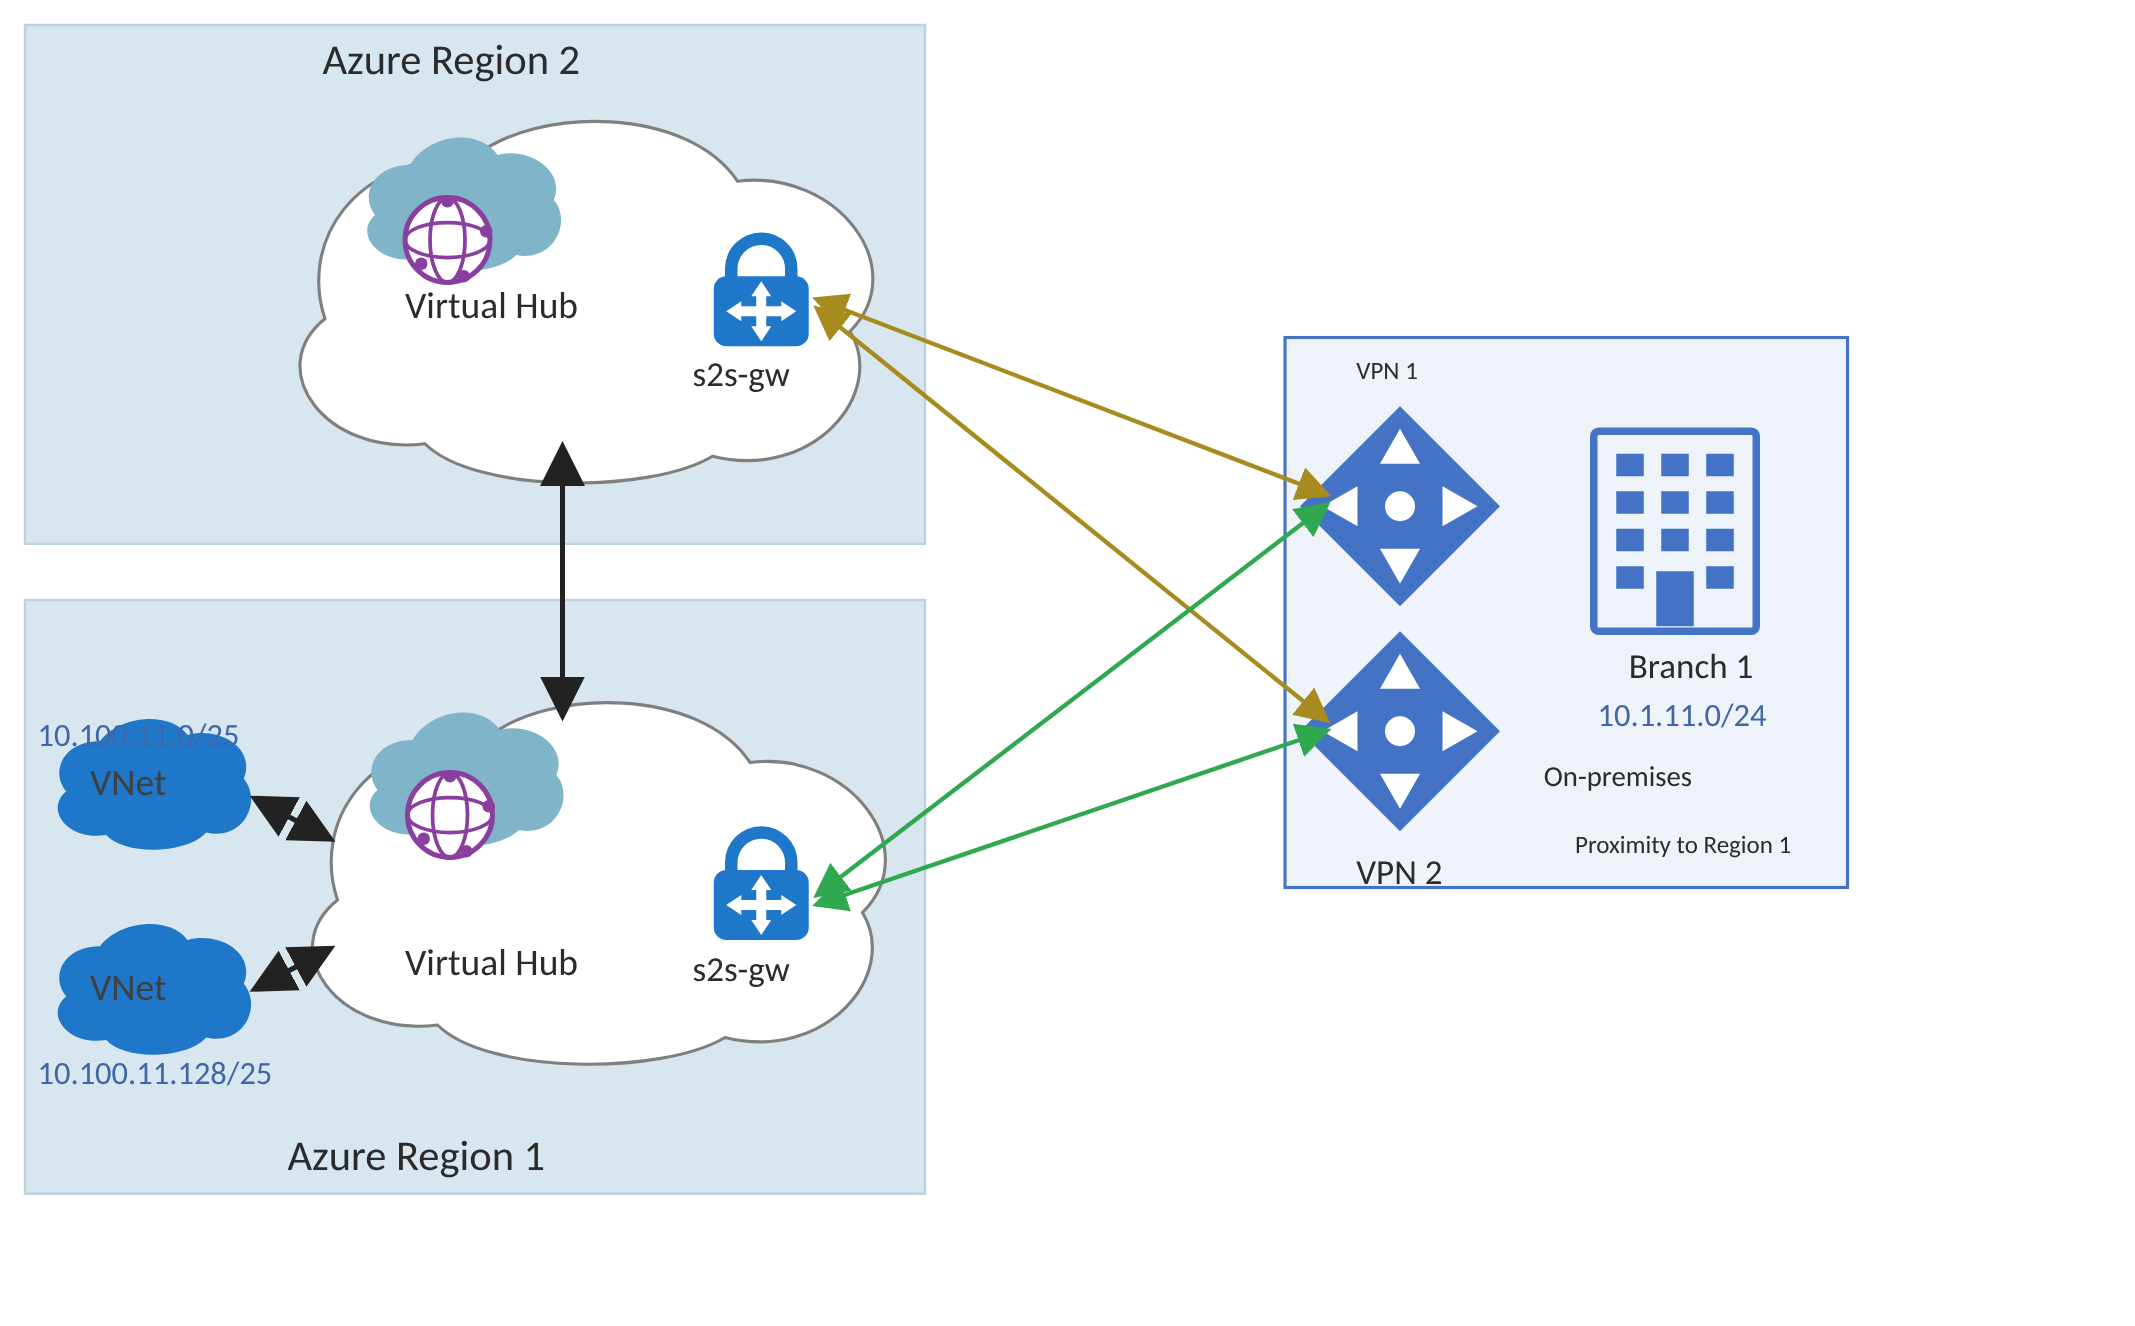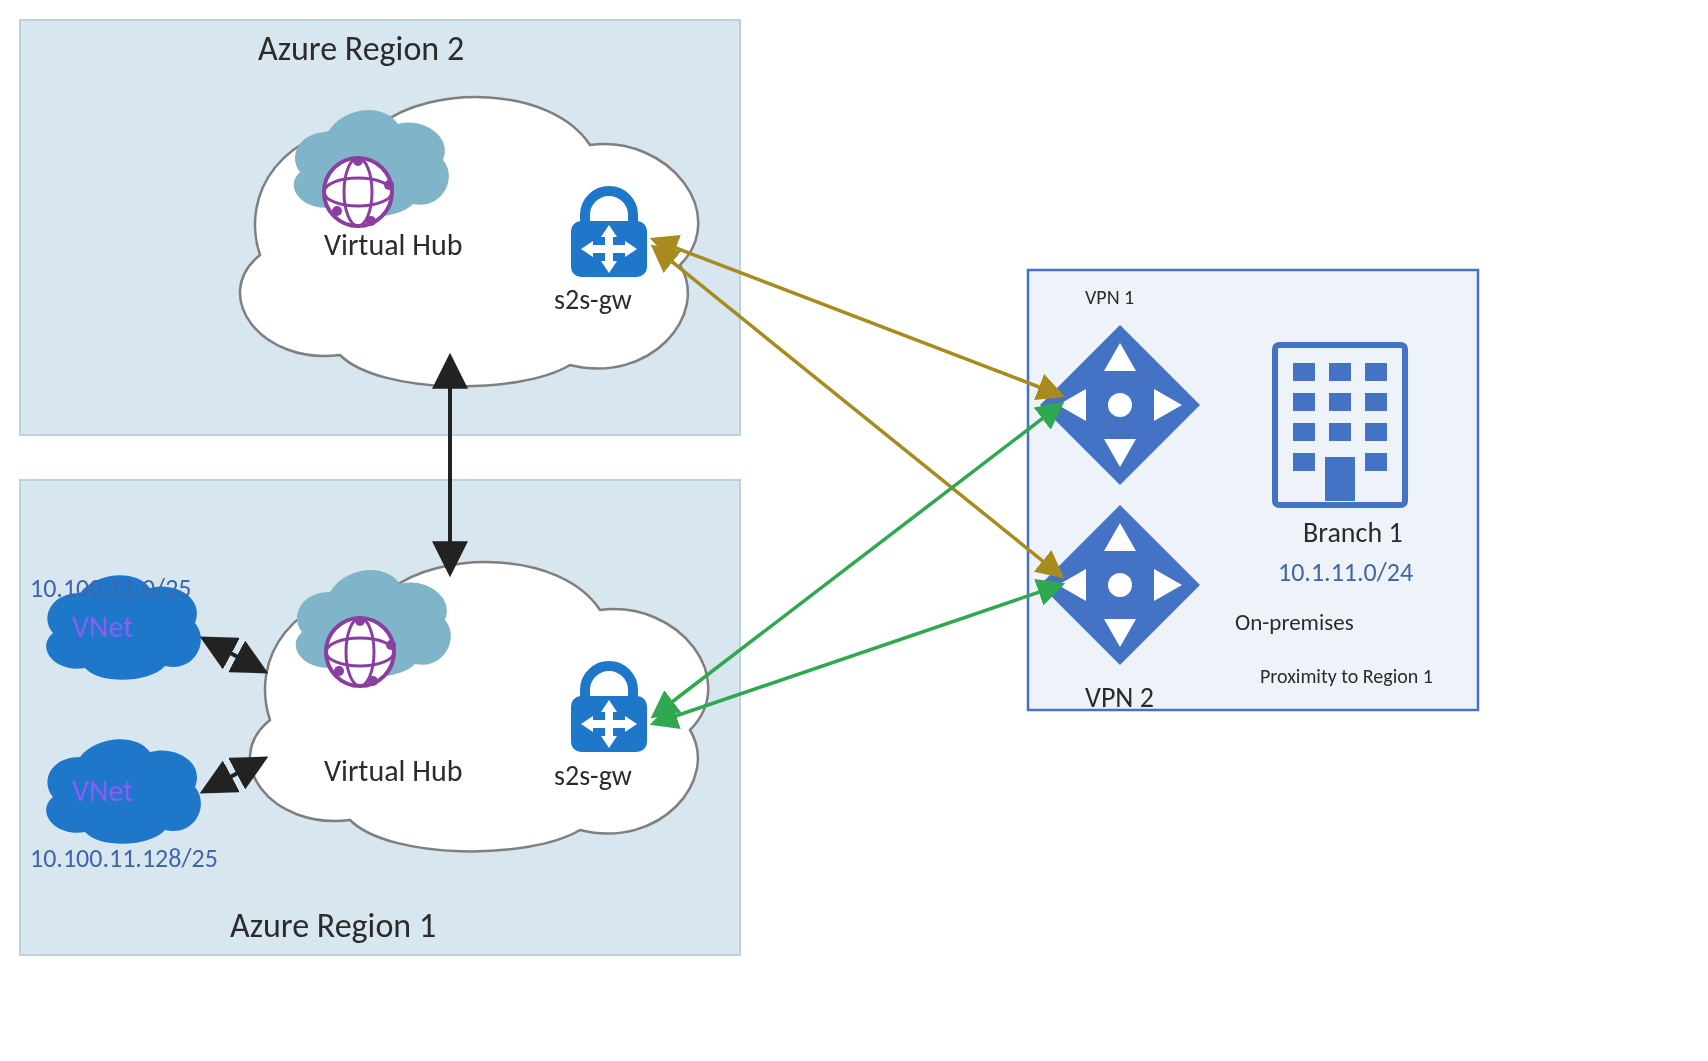--- a/index.html
+++ b/index.html
@@ -36,21 +36,21 @@
   .cidr {
     font-size: 26px;
     color: #3f66a8;
   }
   .small {
     font-size: 20px;
     color: #2b2b2b;
   }
   .vnet-text {
     position: absolute;
-    color: #8b5cf6;
+    color: #404040;
     font-size: 30px;
     font-weight: 500;
     pointer-events: none;
   }
 </style>
 </head>
 <body>
 
 <div class="stage">
 

